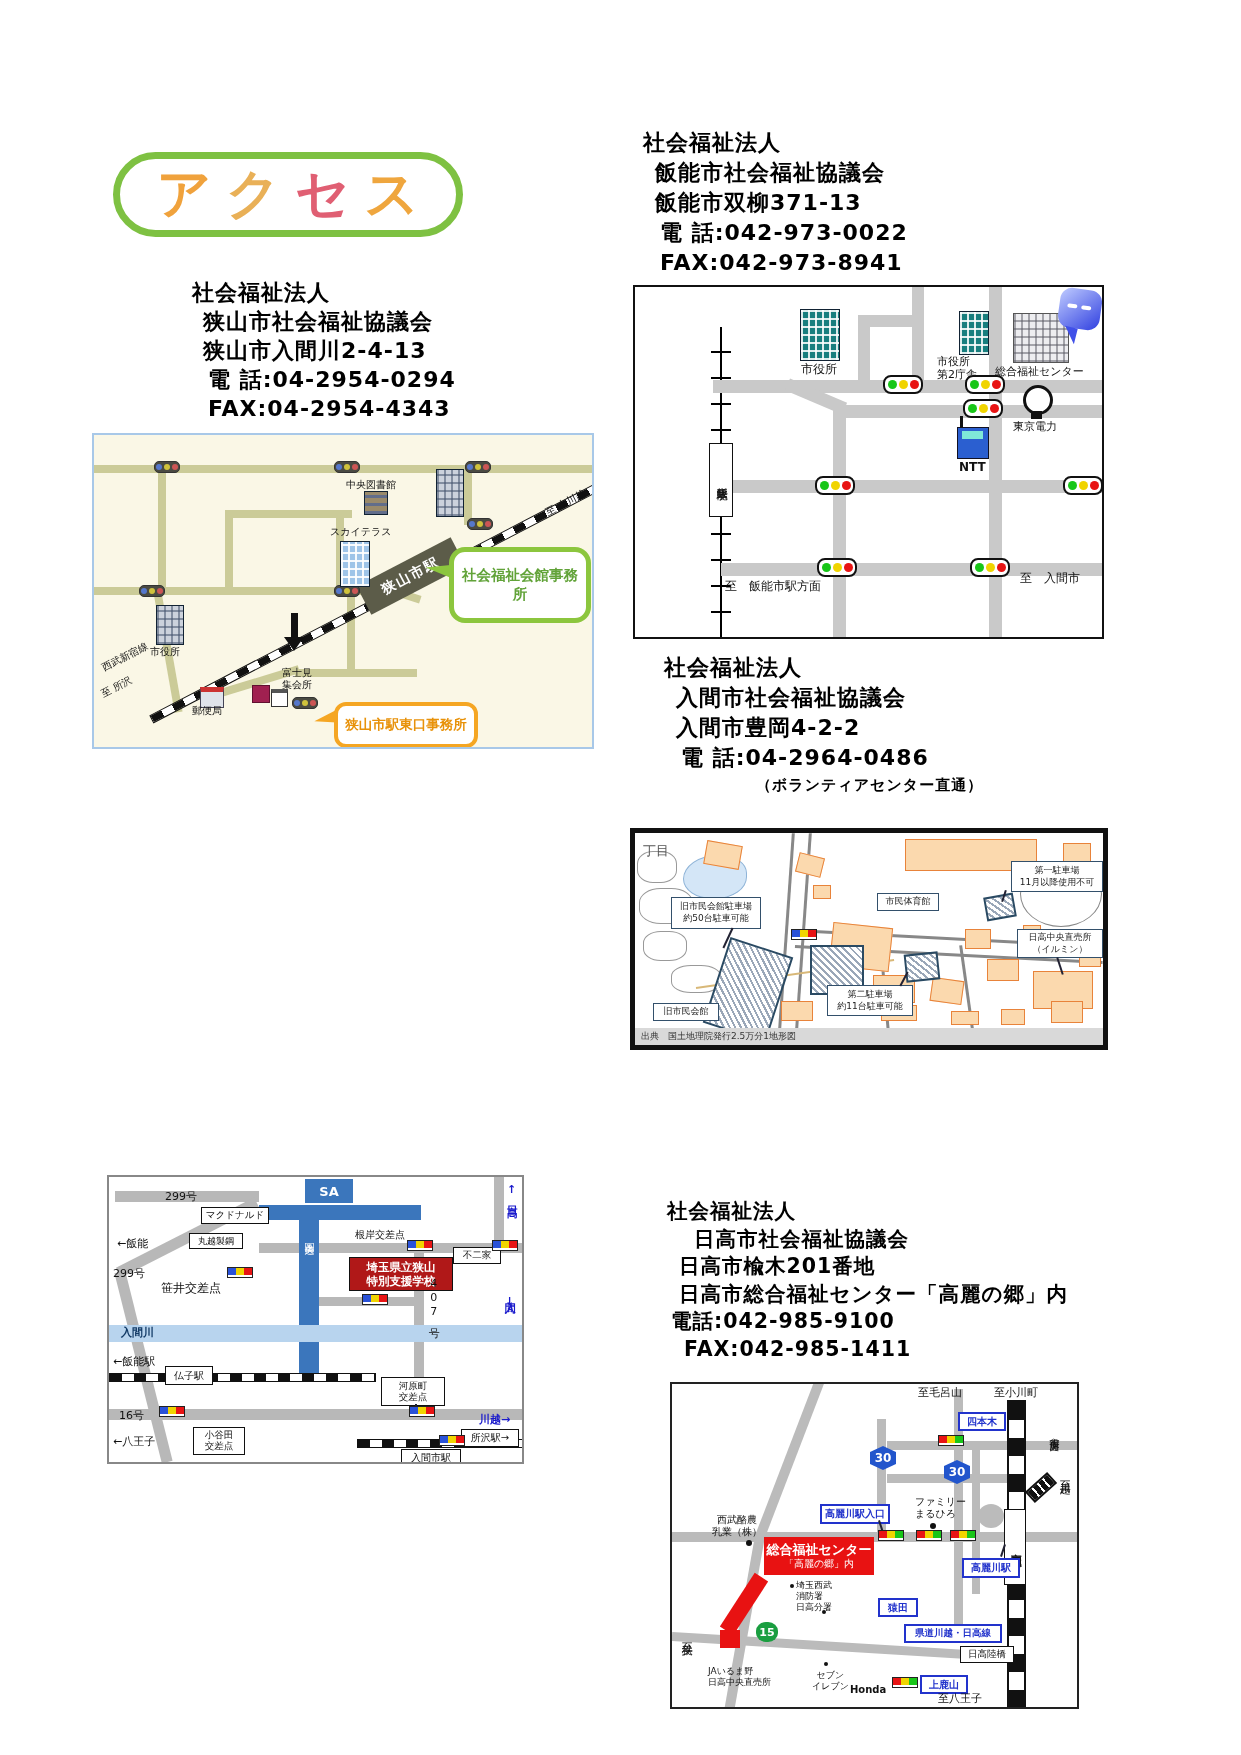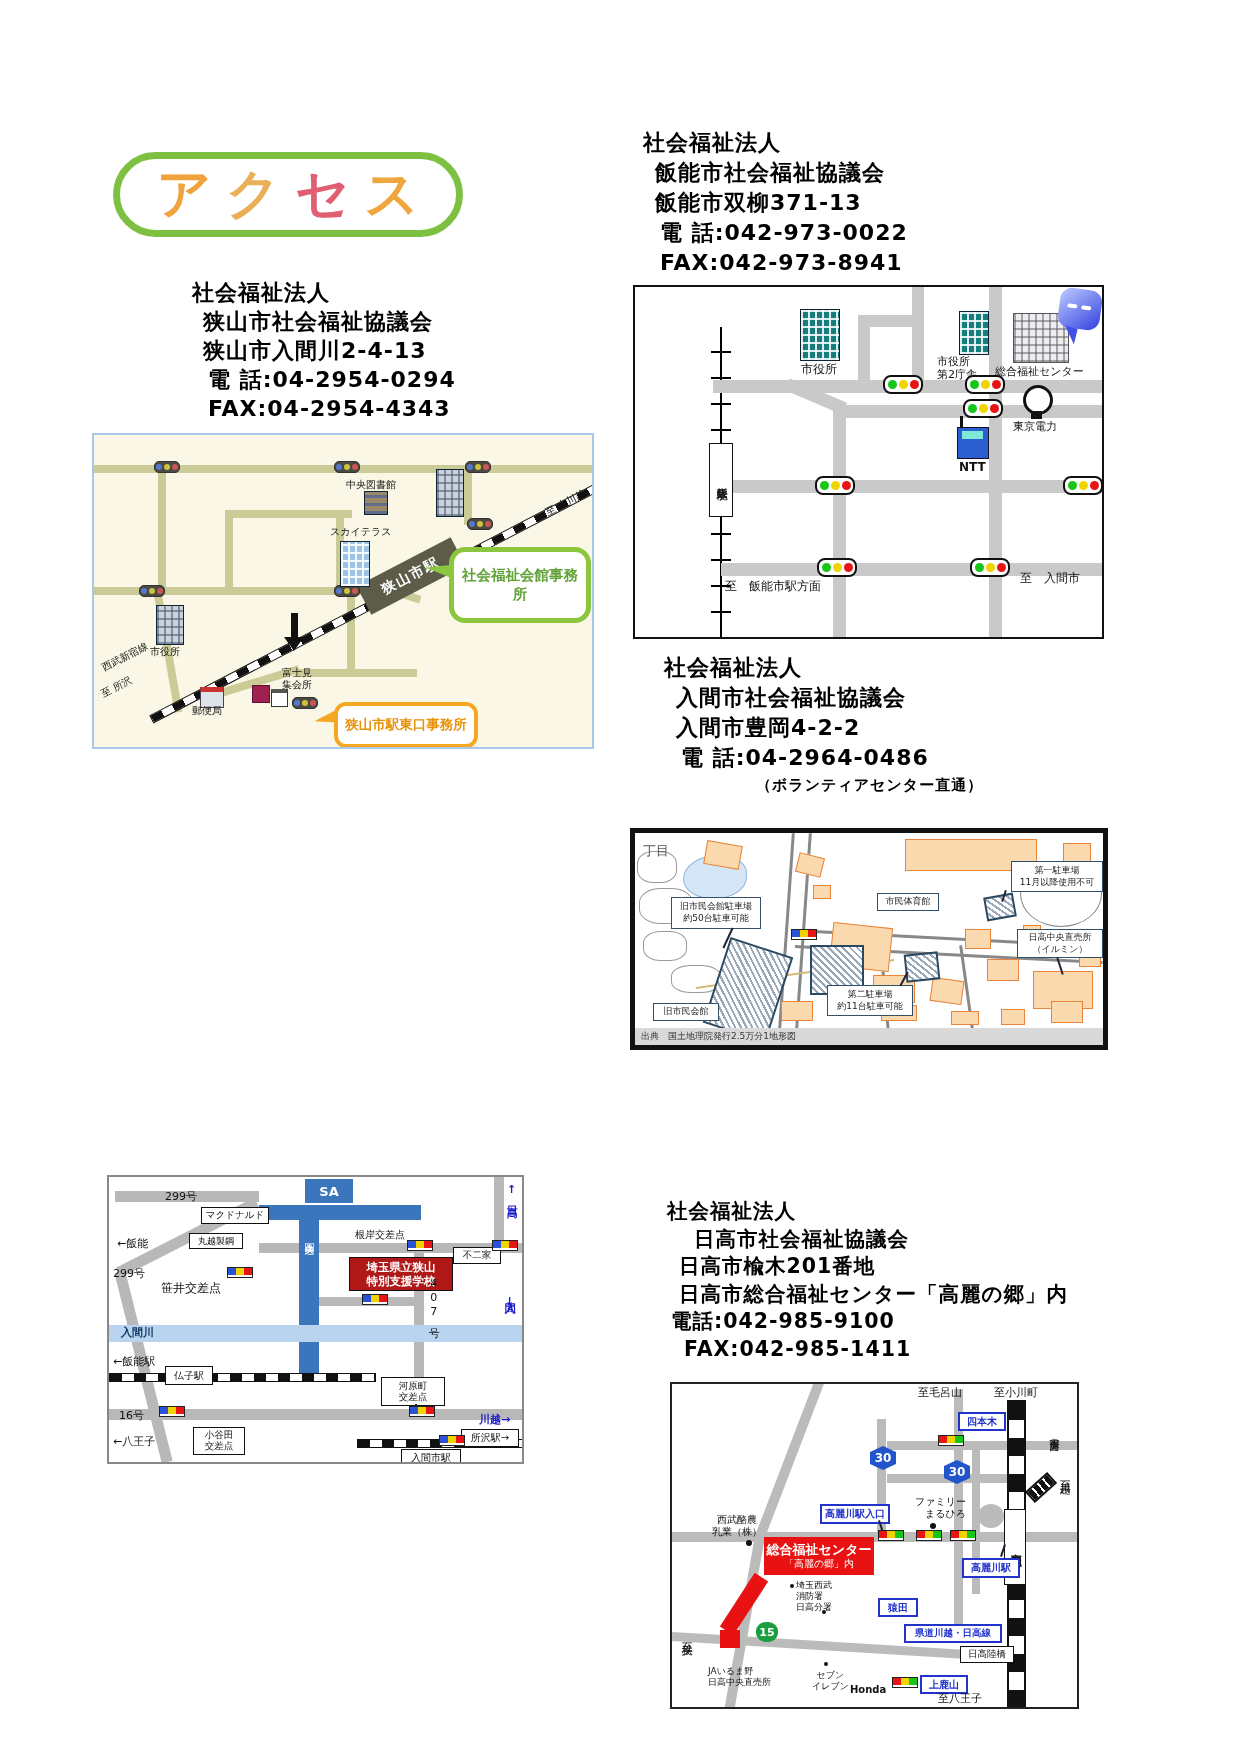--- a/index.html
+++ b/index.html
@@ -455,21 +455,21 @@
     <div class="bbox" style="left:286px;top:28px;width:44px;height:15px">四本木</div>
     <div class="tls" style="left:266px;top:51px">
         <i class="cr"></i>
         <i class="cy"></i>
         <i class="cg"></i>
       </div>
     <div class="hex" style="left:198px;top:62px">30</div>
     <div class="hex" style="left:272px;top:76px">30</div>
     <div class="bbox" style="left:148px;top:120px;width:66px;height:16px">高麗川駅入口</div>
     <div class="ptr" style="left:208px;top:136px;width:2px;height:13px;transform:rotate(-18deg)"></div>
-    <div class="lbl" style="left:243px;top:112px;font-size:10px;text-align:right">
+    <div class="lbl" style="left:243px;top:112px;font-size:10px;text-align:left">
       <div>ファミリー</div>
       <div>まるひろ</div>
     </div>
     <div class="dot" style="left:258px;top:139px;width:6px;height:6px"></div>
     <div class="lbl" style="left:40px;top:130px;font-size:10px;text-align:center">
       <div>西武酪農</div>
       <div>乳業（株）</div>
     </div>
     <div class="dot" style="left:74px;top:156px;width:6px;height:6px"></div>
     <div style="position:absolute;left:92px;top:153px;width:110px;height:38px;background:#e81212;color:#fff;display:flex;flex-direction:column;align-items:center;justify-content:center;line-height:1.2;">

